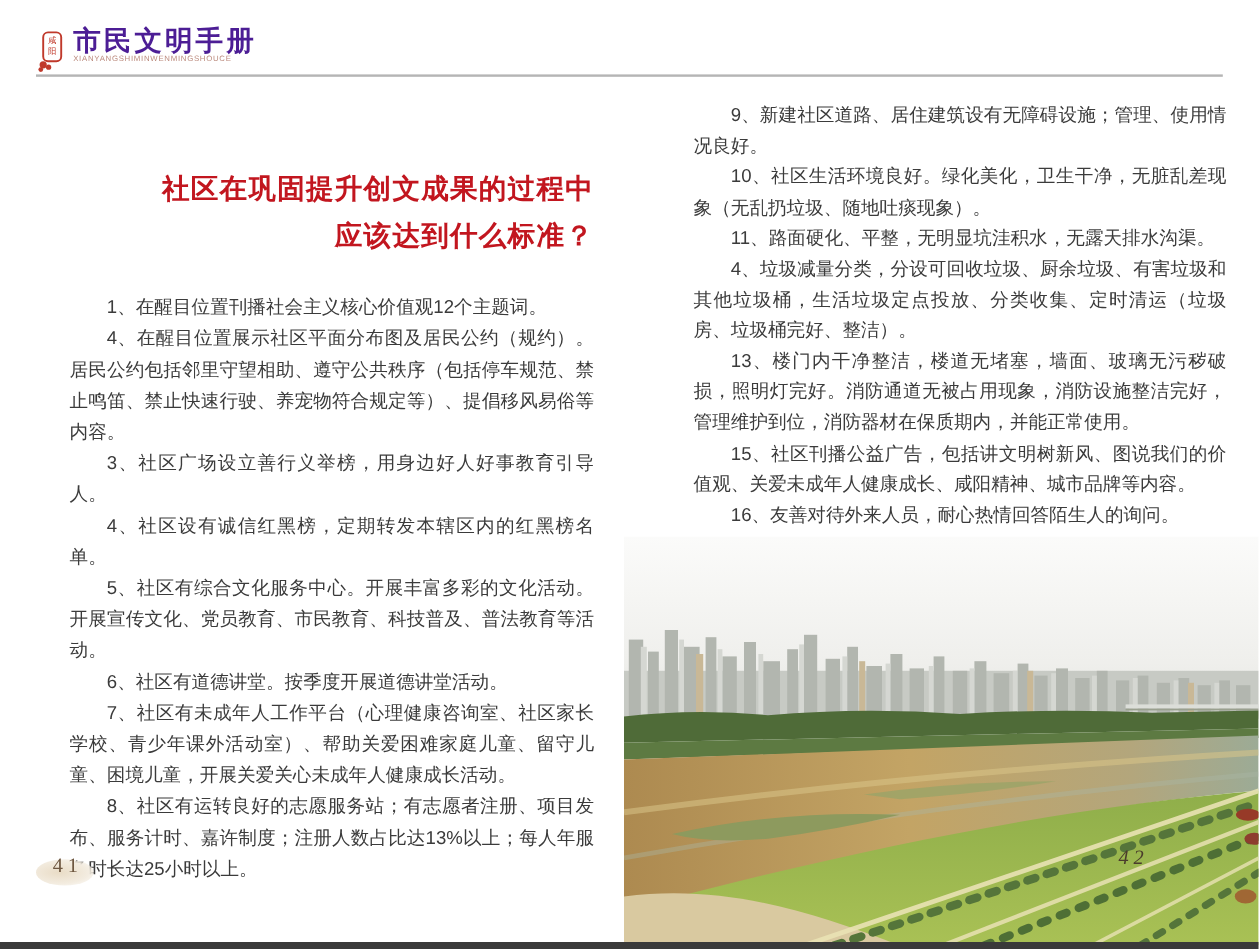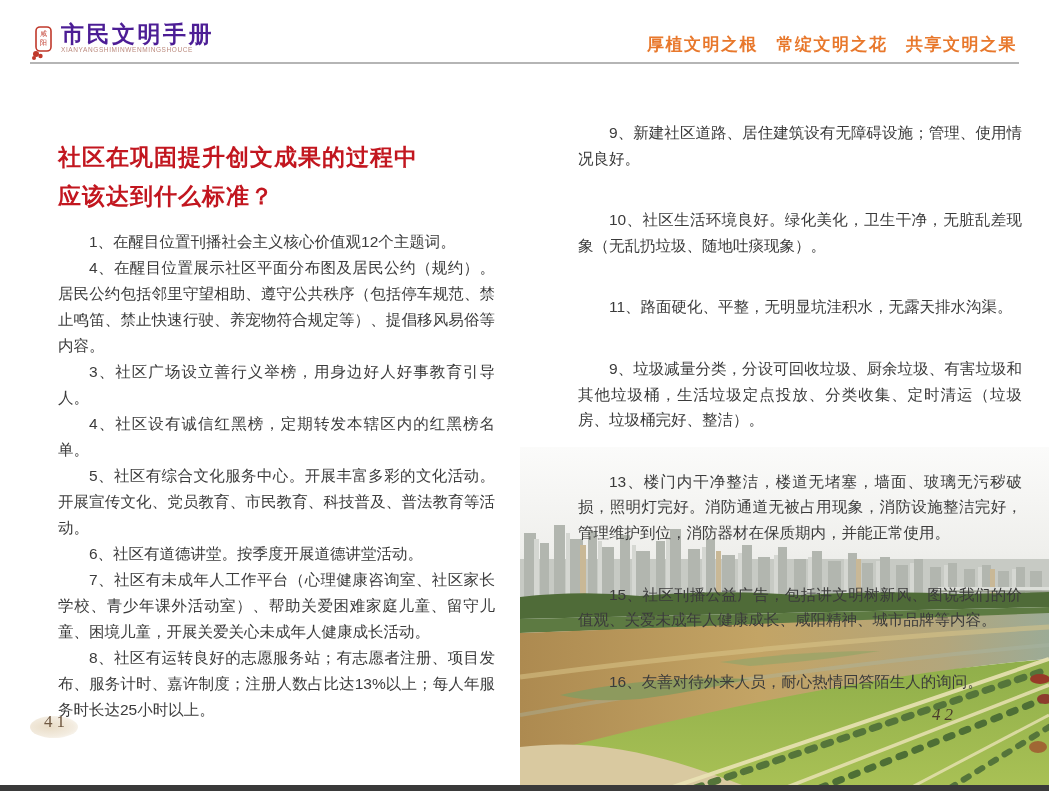--- a/index.html
+++ b/index.html
@@ -17,25 +17,25 @@
   .logo-text .logo-sub{
     font-size:6.5px;color:#bb8a7d;letter-spacing:.6px;line-height:9px;
   }
   .slogan{
     position:absolute;right:32px;top:33px;font-family:"Liberation Serif",serif;
     font-size:17px;font-weight:bold;color:#e8782c;letter-spacing:1.5px;white-space:pre;
   }
   .header-rule{position:absolute;left:30px;top:62px;width:989px;height:2px;background:#b5b5b5;}
   
   .left-col{position:absolute;left:58px;top:138px;width:437px;}
-  .doc-title{ text-align:left;color:#c2161f;font-weight:bold;font-size:23px;line-height:39px;letter-spacing:1px;}
-  .left-body{margin-top:13px;}
+  .doc-title{ text-align:right;color:#c2161f;font-weight:bold;font-size:23px;line-height:39px;letter-spacing:1px;}
+  .left-body{margin-top:28px;}
   p.body-par{margin:0;text-indent:2em;text-align:justify;font-size:15.5px;line-height:26px;color:#3b3b3b;}
   .right-col{position:absolute;left:578px;top:84px;width:444px;z-index:2;}
-  .right-col p.body-par{line-height:25.6px;margin-top:36px;}
+  .right-col p.body-par{line-height:25.6px;}
   
   .pagenum-left{position:absolute;left:30px;top:708px;width:70px;height:36px;}
   .pagenum-left .ornament{
     position:absolute;left:0;top:8px;width:48px;height:22px;border-radius:50%;
     background:radial-gradient(ellipse at 40% 50%, #e9dcc6 0%, #f3ece0 60%, rgba(255,255,255,0) 100%);
   }
   .pagenum-left .num{
     position:absolute;left:14px;top:4px;font-family:"Liberation Serif",serif;
     font-size:17px;color:#6e5740;letter-spacing:4px;text-align:center;
   }
@@ -62,21 +62,20 @@
       <circle cx="6" cy="29" r="3" fill="#c0392b"></circle>
       <circle cx="10.5" cy="31" r="2.2" fill="#c0392b"></circle>
       <circle cx="4" cy="33" r="2" fill="#c0392b"></circle>
     </svg>
     <div class="logo-text">
       <div class="logo-title">市民文明手册</div>
       <div class="logo-sub">XIANYANGSHIMINWENMINGSHOUCE</div>
     </div>
   </div>
 
-  <div class="slogan">厚植文明之根　常绽文明之花　共享文明之果</div>
 
   <div class="header-rule"></div>
 
   <div class="left-col">
     <div class="doc-title">
       <div>社区在巩固提升创文成果的过程中</div>
       <div>应该达到什么标准？</div>
     </div>
     <div class="left-body">
       <p class="body-par">1、在醒目位置刊播社会主义核心价值观12个主题词。</p>
@@ -207,21 +206,21 @@
       <ellipse cx="518" cy="300" rx="9" ry="6" fill="#a0522d" opacity="0.8"></ellipse>
     </svg>
 
     <div class="pagenum-right">42</div>
   </div>
 
   <div class="right-col">
     <p class="body-par">9、新建社区道路、居住建筑设有无障碍设施；管理、使用情况良好。</p>
     <p class="body-par">10、社区生活环境良好。绿化美化，卫生干净，无脏乱差现象（无乱扔垃圾、随地吐痰现象）。</p>
     <p class="body-par">11、路面硬化、平整，无明显坑洼积水，无露天排水沟渠。</p>
-    <p class="body-par">9、垃圾减量分类，分设可回收垃圾、厨余垃圾、有害垃圾和其他垃圾桶，生活垃圾定点投放、分类收集、定时清运（垃圾房、垃圾桶完好、整洁）。</p>
+    <p class="body-par">4、垃圾减量分类，分设可回收垃圾、厨余垃圾、有害垃圾和其他垃圾桶，生活垃圾定点投放、分类收集、定时清运（垃圾房、垃圾桶完好、整洁）。</p>
     <p class="body-par">13、楼门内干净整洁，楼道无堵塞，墙面、玻璃无污秽破损，照明灯完好。消防通道无被占用现象，消防设施整洁完好，管理维护到位，消防器材在保质期内，并能正常使用。</p>
     <p class="body-par">15、社区刊播公益广告，包括讲文明树新风、图说我们的价值观、关爱未成年人健康成长、咸阳精神、城市品牌等内容。</p>
     <p class="body-par">16、友善对待外来人员，耐心热情回答陌生人的询问。</p>
   </div>
 
   <div class="bottom-bar"></div>
 
 </div>
 
 </body></html>

